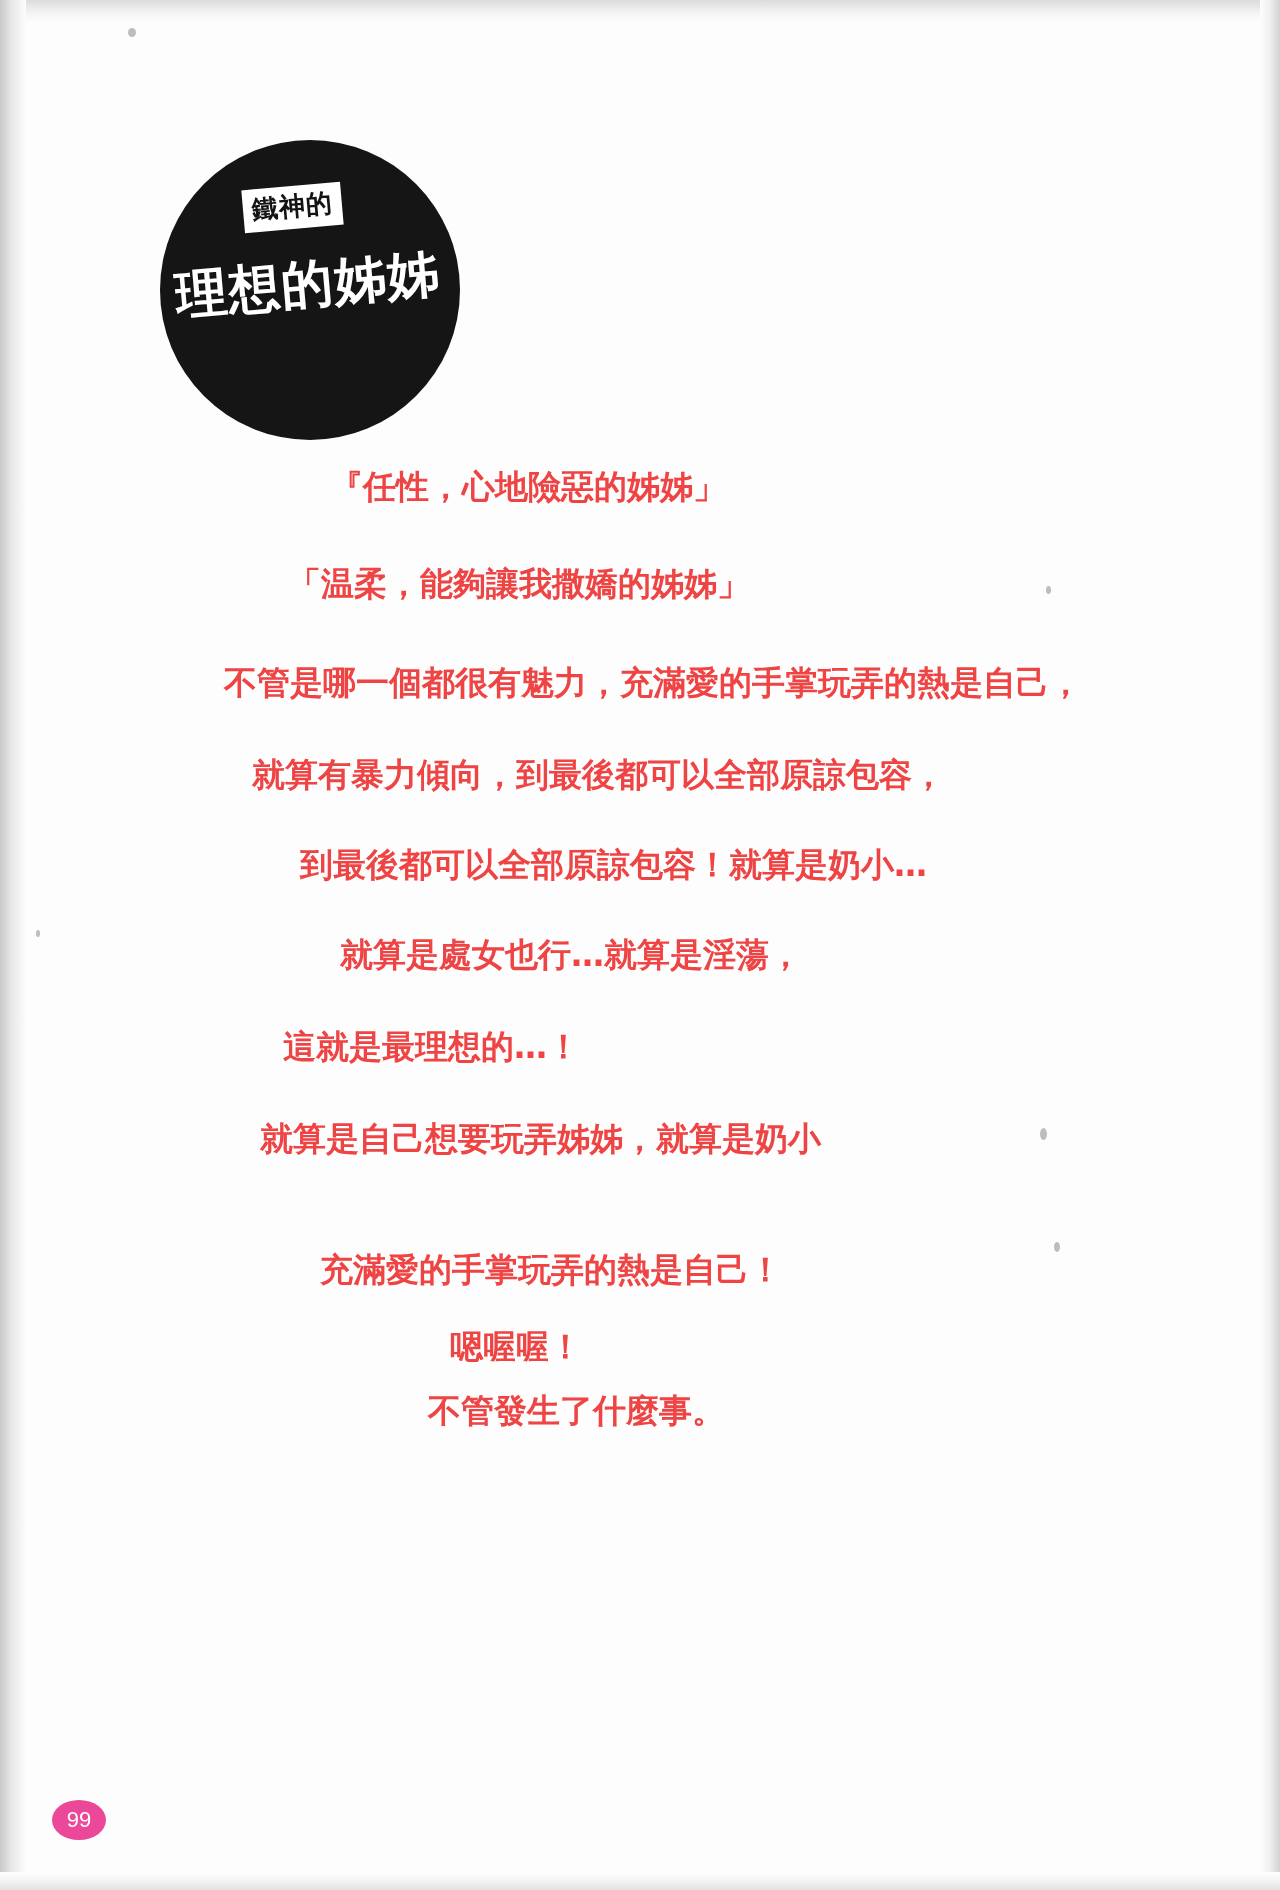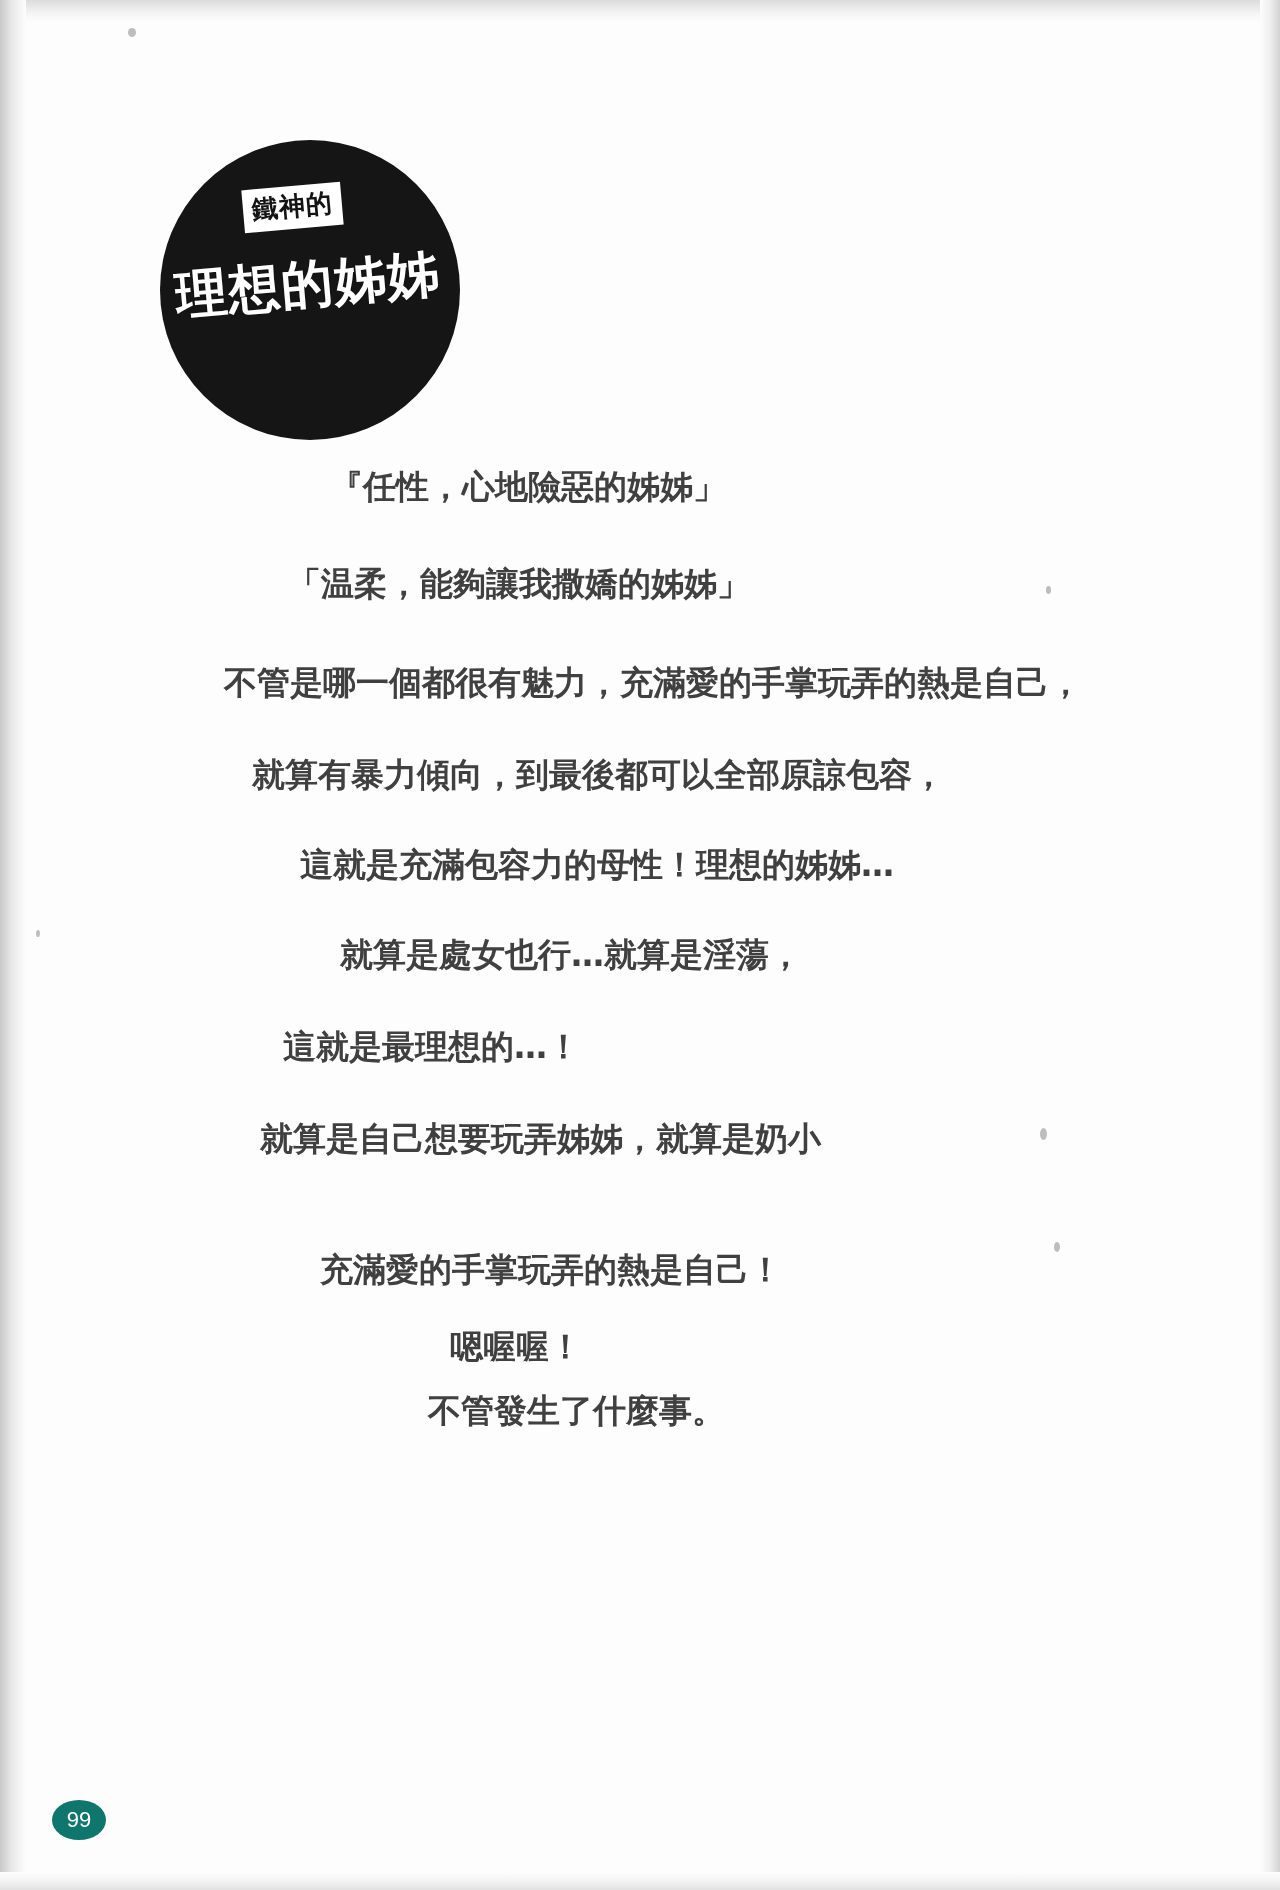--- a/index.html
+++ b/index.html
@@ -100,38 +100,38 @@
   }
 
   
   .lines {
     position: absolute;
     left: 0;
     top: 470px;
     width: 1280px;
   }
   .line {
-    color: #404040;
+    color: #ef4444;
     font-weight: bold;
     font-size: 33px;
     line-height: 1;
     font-family: "DejaVu Sans", sans-serif;
     white-space: nowrap;
     position: absolute;
   }
 
   
   .page-number {
     position: absolute;
     left: 52px;
     top: 1800px;
     width: 54px;
     height: 40px;
     border-radius: 50%;
-    background: #0f766e;
+    background: #ec4899;
     color: #ffffff;
     display: flex;
     align-items: center;
     justify-content: center;
     font-size: 22px;
     font-family: "Liberation Sans", sans-serif;
   }
 </style>
 </head>
 <body>
@@ -153,21 +153,21 @@
 
   <div class="title-badge"></div>
   <div class="badge-kicker">鐵神的</div>
   <div class="badge-title">理想的姊姊</div>
 
   <div class="lines" id="body-lines">
       <div class="line" style="left: 330px; top: 0px;">『任性，心地險惡的姊姊」</div>
       <div class="line" style="left: 288px; top: 97px;">「温柔，能夠讓我撒嬌的姊姊」</div>
       <div class="line" style="left: 224px; top: 196px;">不管是哪一個都很有魅力，充滿愛的手掌玩弄的熱是自己，</div>
       <div class="line" style="left: 252px; top: 288px;">就算有暴力傾向，到最後都可以全部原諒包容，</div>
-      <div class="line" style="left: 300px; top: 378px;">這就是充滿包容力的母性！理想的姊姊…</div>
+      <div class="line" style="left: 300px; top: 378px;">到最後都可以全部原諒包容！就算是奶小…</div>
       <div class="line" style="left: 340px; top: 468px;">就算是處女也行…就算是淫蕩，</div>
       <div class="line" style="left: 283px; top: 560px;">這就是最理想的…！</div>
       <div class="line" style="left: 260px; top: 652px;">就算是自己想要玩弄姊姊，就算是奶小</div>
       <div class="line" style="left: 320px; top: 783px;">充滿愛的手掌玩弄的熱是自己！</div>
       <div class="line" style="left: 450px; top: 860px;">嗯喔喔！</div>
       <div class="line" style="left: 428px; top: 924px;">不管發生了什麼事。</div>
     </div>
 
   <div class="page-number">99</div>
 

